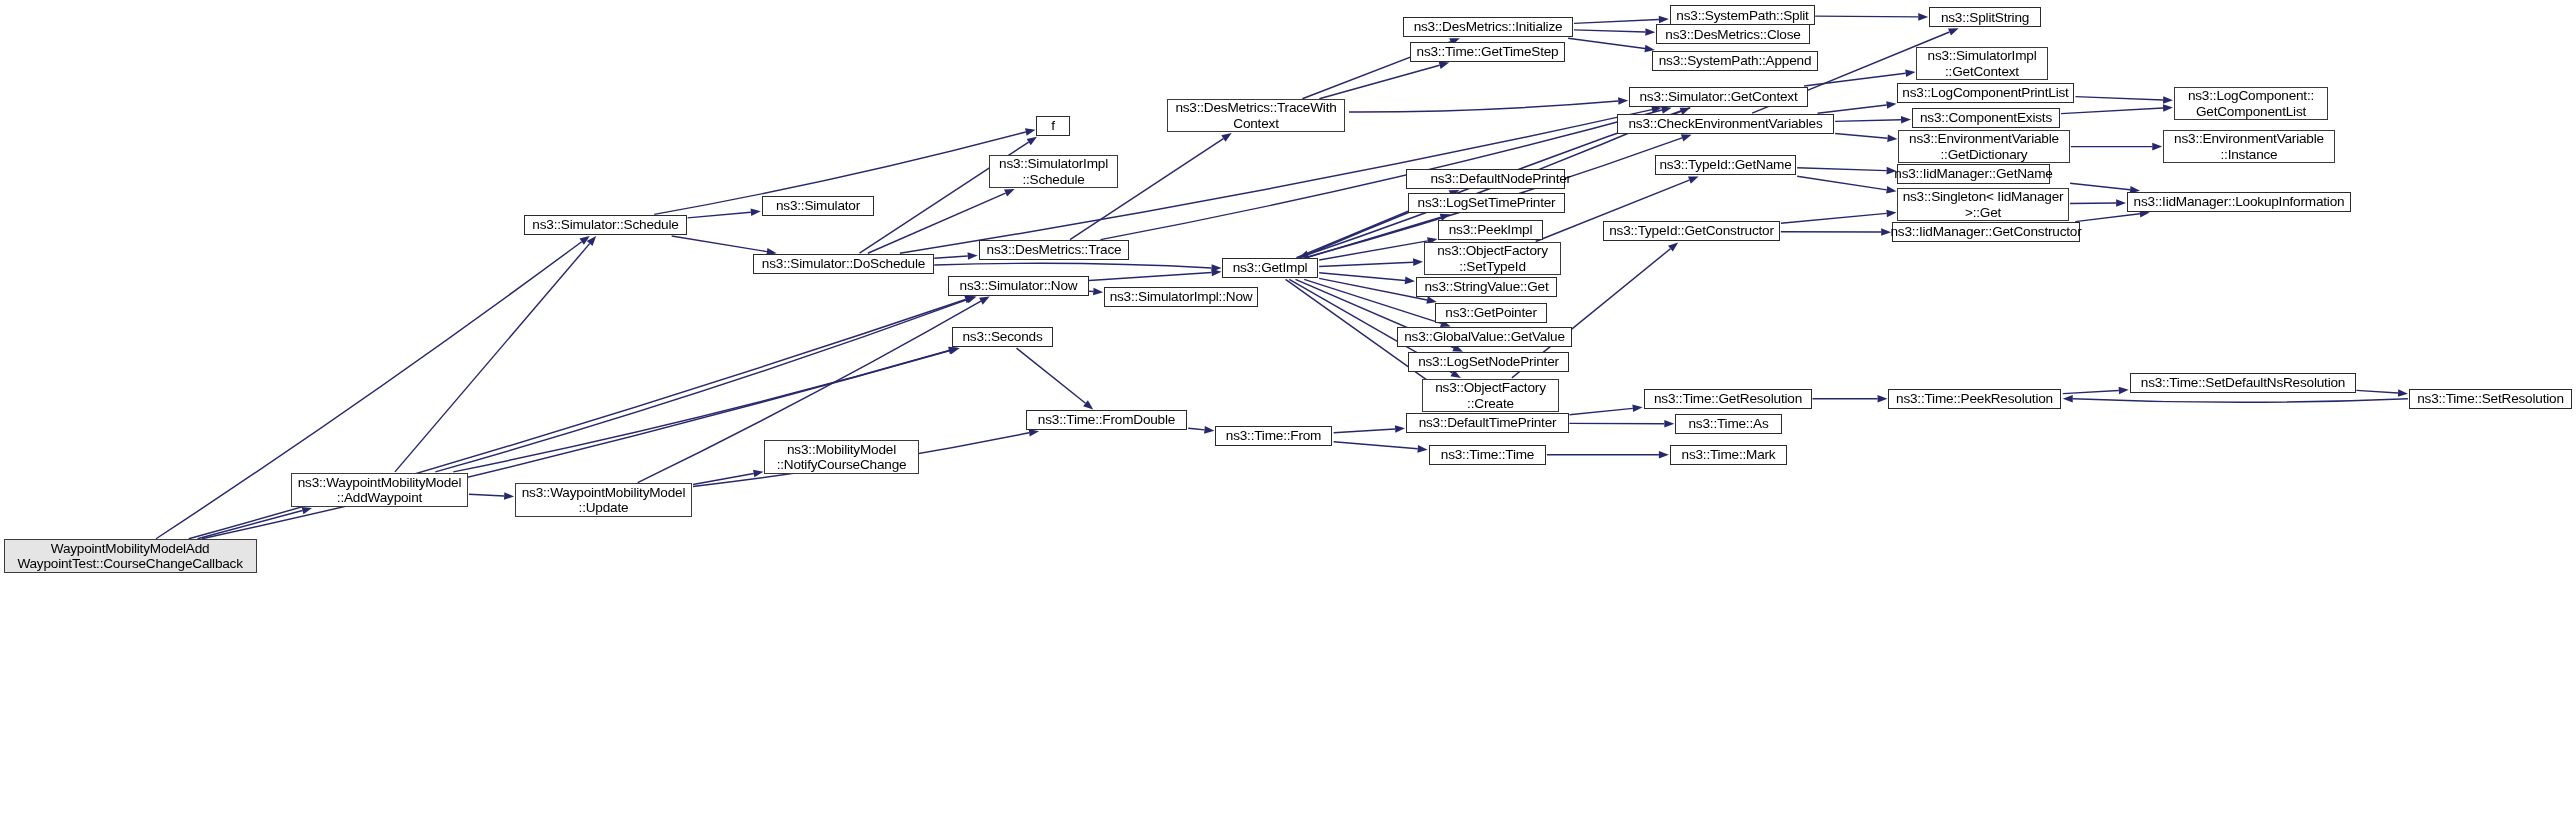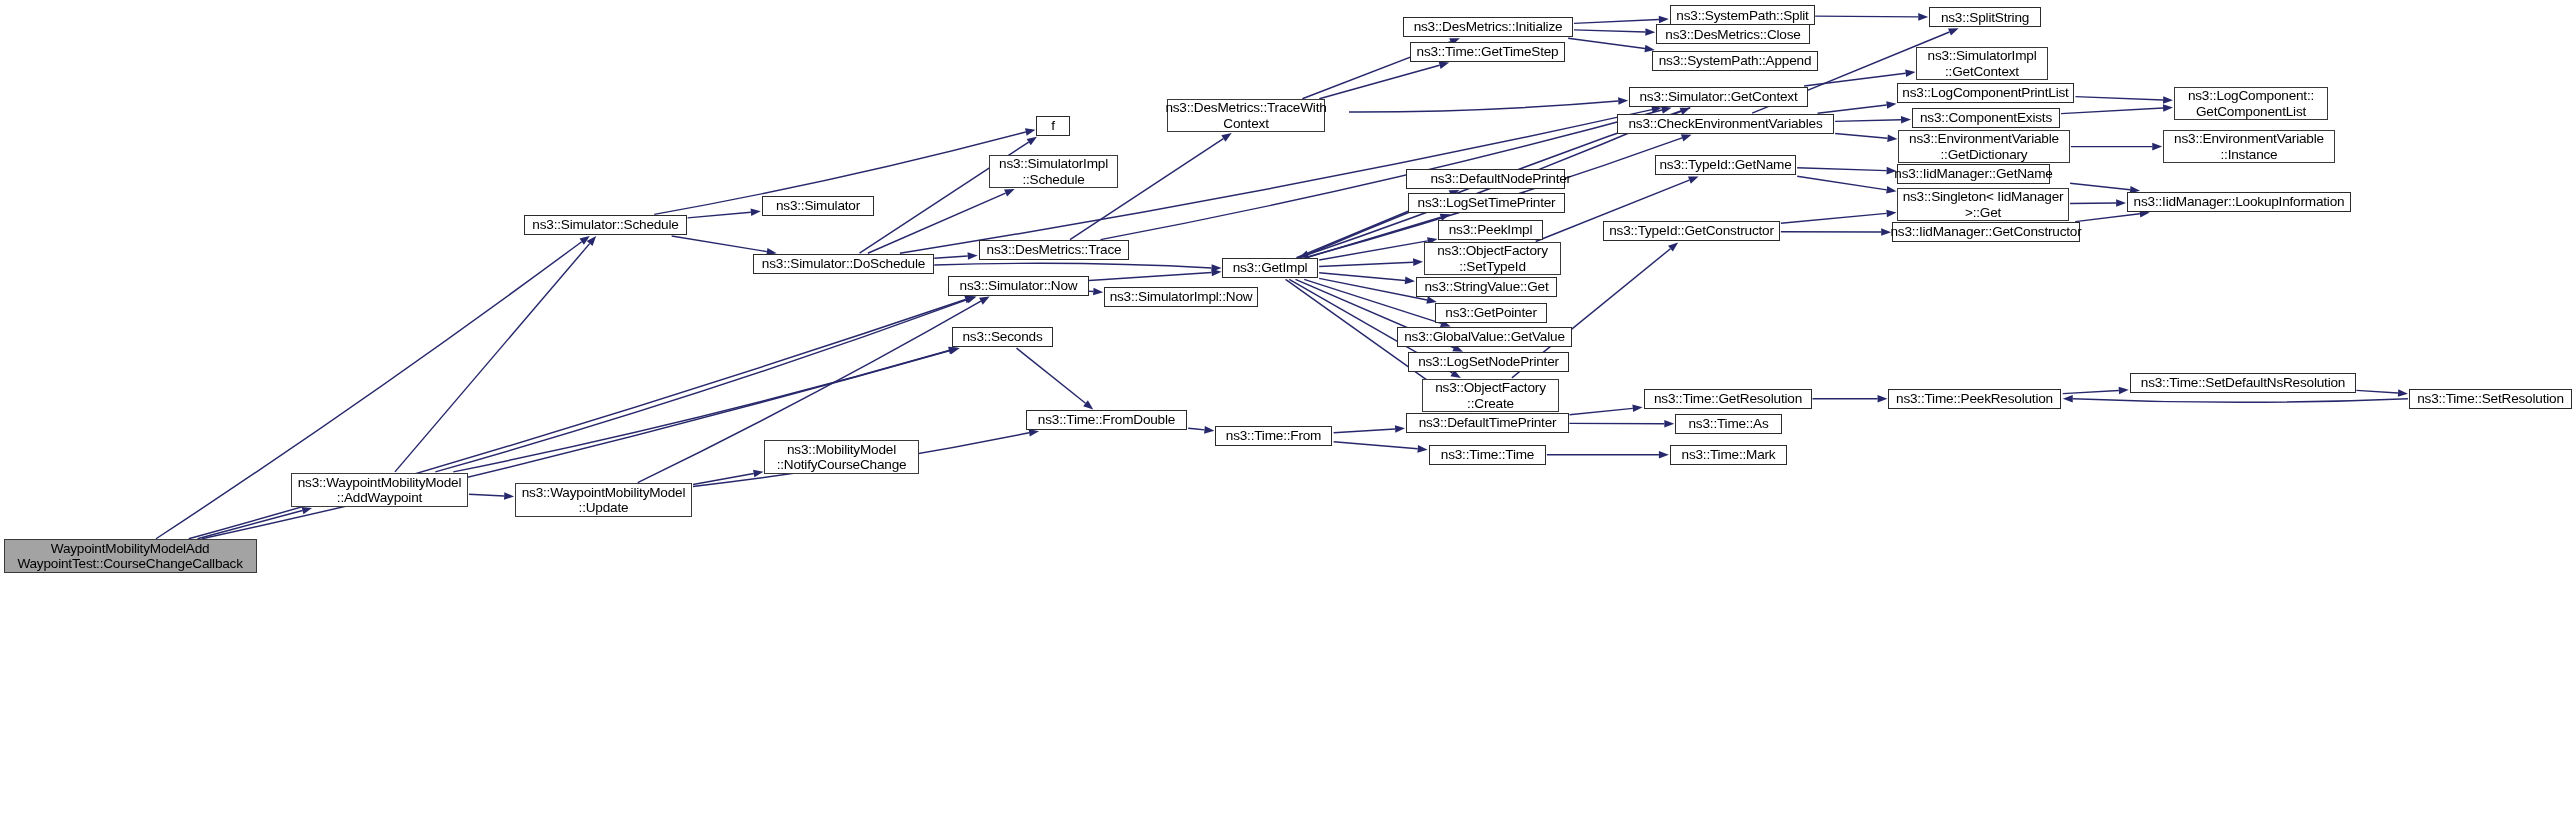--- a/index.html
+++ b/index.html
@@ -4,21 +4,21 @@
 <title>Call Graph</title>
 <style>
   html,body{margin:0;padding:0;background:#ffffff;}
   body{font-family:"Liberation Sans", sans-serif;}
   #graph-root{position:relative;width:2576px;height:829px;background:#ffffff;overflow:hidden;}
   svg#edges{position:absolute;left:0;top:0;width:2576px;height:829px;}
   .node{position:absolute;box-sizing:border-box;border:0.9px solid #2b2b2b;background:#ffffff;
         display:flex;align-items:center;justify-content:center;text-align:center;
         font-family:"Liberation Sans", sans-serif;font-size:13.6px;color:#000000;line-height:1.12;
         letter-spacing:-0.2px;padding:0.9px 3.6px;white-space:pre-line;}
-  .node.root{background:#a3a3a3;border:0.9px solid #2b2b2b;}
+  .node.root{background:#e5e5e5;border:0.9px solid #2b2b2b;}
   .node.thick{border-width:1.4px;border-color:#3a3a3a;}
   .edge{fill:none;stroke:#27286b;stroke-width:1.6px;}
   .arrow{fill:#27286b;}
 </style>
 </head>
 <body>
 
 <div id="graph-root">
   <svg id="edges" xmlns="http://www.w3.org/2000/svg" viewBox="0 0 2851 917" width="2576" height="829">
       <path class="edge" d="M218.6,596.0 Q276.7,580.4 334.8,564.8"></path>
@@ -173,21 +173,21 @@
 ::Update</div>
       <div class="node thick" style="left: 764px; top: 440px; width: 155px; height: 34px;">ns3::MobilityModel
 ::NotifyCourseChange</div>
       <div class="node" style="left: 524px; top: 215px; width: 163px; height: 20px;">ns3::Simulator::Schedule</div>
       <div class="node" style="left: 762px; top: 196px; width: 112px; height: 20px;">ns3::Simulator</div>
       <div class="node" style="left: 753px; top: 254px; width: 181px; height: 20px;">ns3::Simulator::DoSchedule</div>
       <div class="node" style="left: 1036px; top: 116px; width: 34px; height: 20px;">f</div>
       <div class="node thick" style="left: 989px; top: 155px; width: 129px; height: 33px;">ns3::SimulatorImpl
 ::Schedule</div>
       <div class="node" style="left: 979px; top: 240px; width: 150px; height: 20px;">ns3::DesMetrics::Trace</div>
-      <div class="node thick" style="left: 1167px; top: 99px; width: 158px; height: 33px;">ns3::DesMetrics::TraceWith
+      <div class="node thick" style="left: 1167px; top: 99px; width: 178px; height: 33px;">ns3::DesMetrics::TraceWith
 Context</div>
       <div class="node" style="left: 1403px; top: 17px; width: 170px; height: 20px;">ns3::DesMetrics::Initialize</div>
       <div class="node" style="left: 1410px; top: 42px; width: 155px; height: 20px;">ns3::Time::GetTimeStep</div>
       <div class="node" style="left: 1670px; top: 5.4px; width: 145px; height: 20px;">ns3::SystemPath::Split</div>
       <div class="node" style="left: 1656px; top: 24.4px; width: 154px; height: 20px;">ns3::DesMetrics::Close</div>
       <div class="node" style="left: 1652px; top: 51px; width: 166px; height: 20px;">ns3::SystemPath::Append</div>
       <div class="node" style="left: 1929px; top: 7.2px; width: 112px; height: 20px;">ns3::SplitString</div>
       <div class="node" style="left: 1629px; top: 87px; width: 179px; height: 20px;">ns3::Simulator::GetContext</div>
       <div class="node thick" style="left: 1916px; top: 47px; width: 132px; height: 33px;">ns3::SimulatorImpl
 ::GetContext</div>

